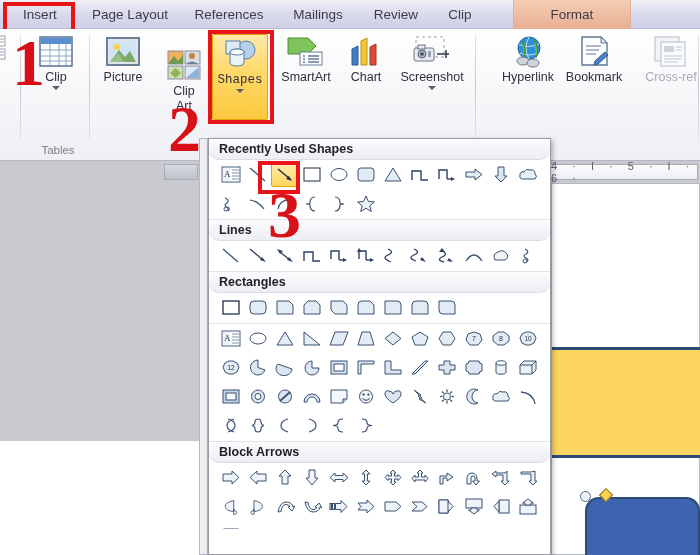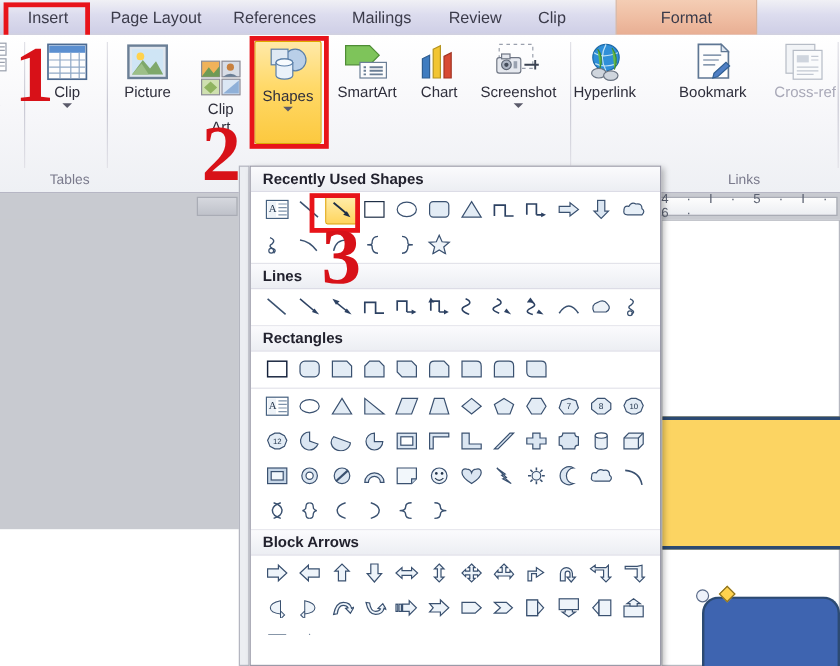--- a/index.html
+++ b/index.html
@@ -53,21 +53,21 @@
   }
   .btn .lbl { margin-top: 2px; line-height: 13px; white-space: nowrap; }
   .btn .lbl.dim { color: #a9a9b8; }
   .caret {
     width: 0; height: 0; margin-top: 2px;
     border-left: 4px solid transparent; border-right: 4px solid transparent;
     border-top: 4px solid #5a5a6a;
   }
   .shapes-btn {
     background: linear-gradient(to bottom, #ffe9a8 0%, #ffd968 45%, #fcc93f 100%);
-    border: 1px solid #e0a800; border-radius: 2px;
+    border: 1px solid #e0a800; border-radius: 2px; font-family: Liberation Mono, monospace;
   }
 
   
   .step {
     position: absolute; color: #d81118; font-weight: bold;
     font-family: "Liberation Serif", serif; line-height: 1;
     z-index: 40; pointer-events: none;
   }
 
   
@@ -118,20 +118,21 @@
     background: #ffffff;
     border: 1px solid #9a9aa8;
     box-shadow: 2px 2px 5px rgba(0,0,0,0.28);
     z-index: 30; overflow: hidden;
   }
   .gal-head {
     height: 21px; line-height: 21px; padding-left: 10px;
     font-size: 12.5px; font-weight: bold; color: #22222e;
     background: linear-gradient(to bottom,#fbfbfd,#eceef3);
     border-bottom: 1px solid #dcdce6;
+    border-radius: 10px;
   }
   .gal-row {
     display: flex; flex-wrap: wrap; padding: 2px 4px 2px 8px;
   }
   .gal-cell {
     width: 27px; height: 25px;
     display: flex; align-items: center; justify-content: center;
   }
   .gal-cell svg { display: block; }
   .gal-sep { height: 1px; background: #e3e3ea; margin: 1px 0 0 0; }
@@ -289,21 +290,21 @@
         <rect x="19" y="16" width="3" height="6" fill="#9aa2b0"></rect>
         <g stroke="#3b4352" stroke-width="1.6">
           <line x1="28" y1="19" x2="40" y2="19"></line>
             <line x1="37" y1="15" x2="37" y2="23"></line>
         </g>
       </svg>
       <span class="lbl">Screenshot</span>
       <div class="caret"></div>
     </div>
 
-    <div class="btn" style="left:468px;top:6px;width:72px;">
+    <div class="btn" style="left:492px;top:6px;width:72px;">
       <svg width="40" height="34" viewBox="0 0 40 34">
         <circle cx="21" cy="13" r="11" fill="#2f8fd8" stroke="#1d6aa8"></circle>
         <path d="M11 9 q7 5 20 0" stroke="#bfe2f5" fill="none"></path>
         <path d="M12 18 q8 4 18 0" stroke="#bfe2f5" fill="none"></path>
         <path d="M21 2 q-6 11 0 22" stroke="#bfe2f5" fill="none"></path>
         <path d="M14 6 q5 6 2 16" fill="#64ba4e" stroke="#3d8a2f"></path>
         <path d="M26 5 q6 8 2 18" fill="#64ba4e" stroke="#3d8a2f"></path>
         <ellipse cx="15" cy="26" rx="6" ry="4" fill="#cfd5dd" stroke="#6b7482"></ellipse>
         <ellipse cx="25" cy="28" rx="6" ry="4" fill="#cfd5dd" stroke="#6b7482"></ellipse>
       </svg>
@@ -334,21 +335,20 @@
             <line x1="25" y1="15" x2="31" y2="15"></line>
         <line x1="13" y1="21" x2="31" y2="21"></line>
             <line x1="13" y1="24" x2="31" y2="24"></line>
             <line x1="13" y1="27" x2="27" y2="27"></line>
           </g>
       </svg>
       <span class="lbl dim">Cross-ref</span>
     </div>
 
     <div class="grp-label" style="left:18px;width:80px;">Tables</div>
-    <div class="grp-label" style="left:545px;width:150px;">Links</div>
   </div>
 
   <div class="workarea">
     <div class="ruler">
       <div class="ruler-grey" style="left:164px;width:34px;"></div>
       <div class="ruler-strip" style="left:550px;width:148px;">4  ·  I  ·  5  ·  I  ·  6  ·</div>
     </div>
 
     <div class="page" style="left:551px;top:22px;width:149px;height:372px;"></div>
     <div class="doc-shape-yellow" style="left:552px;top:186px;width:148px;height:111px;"></div>

